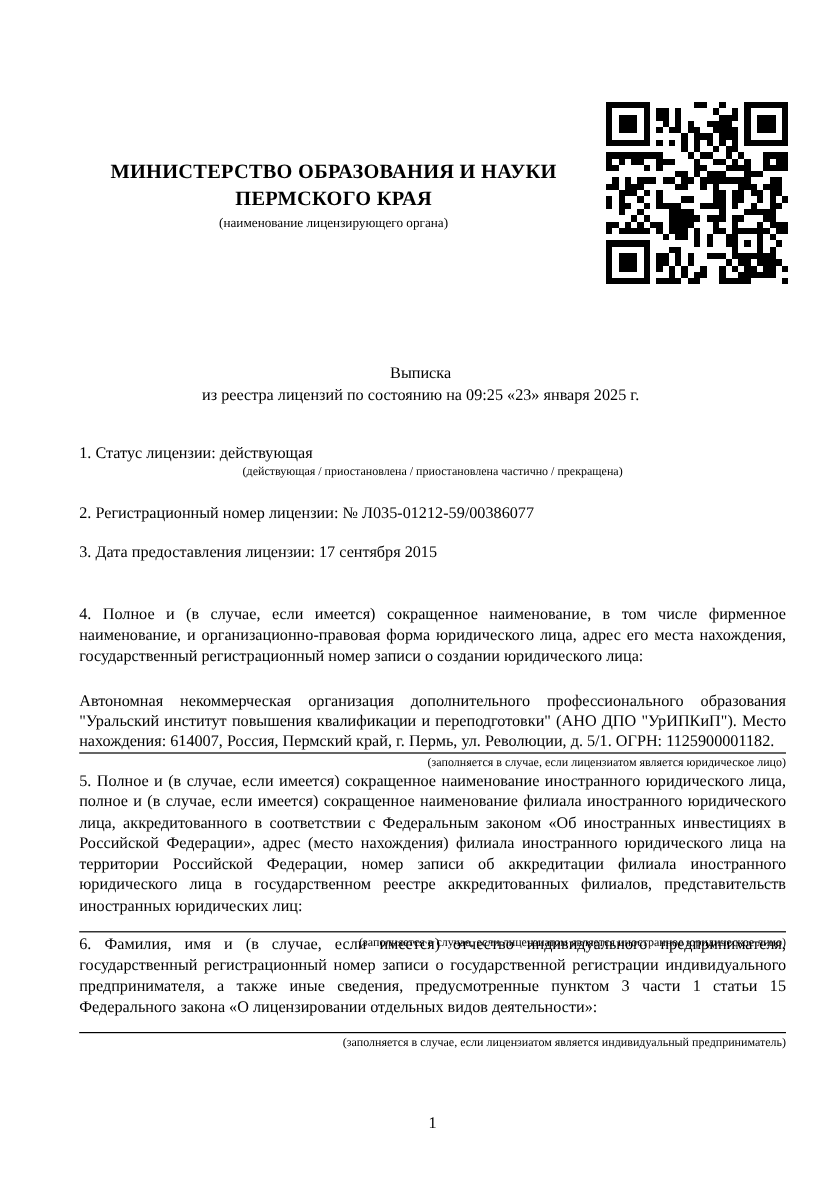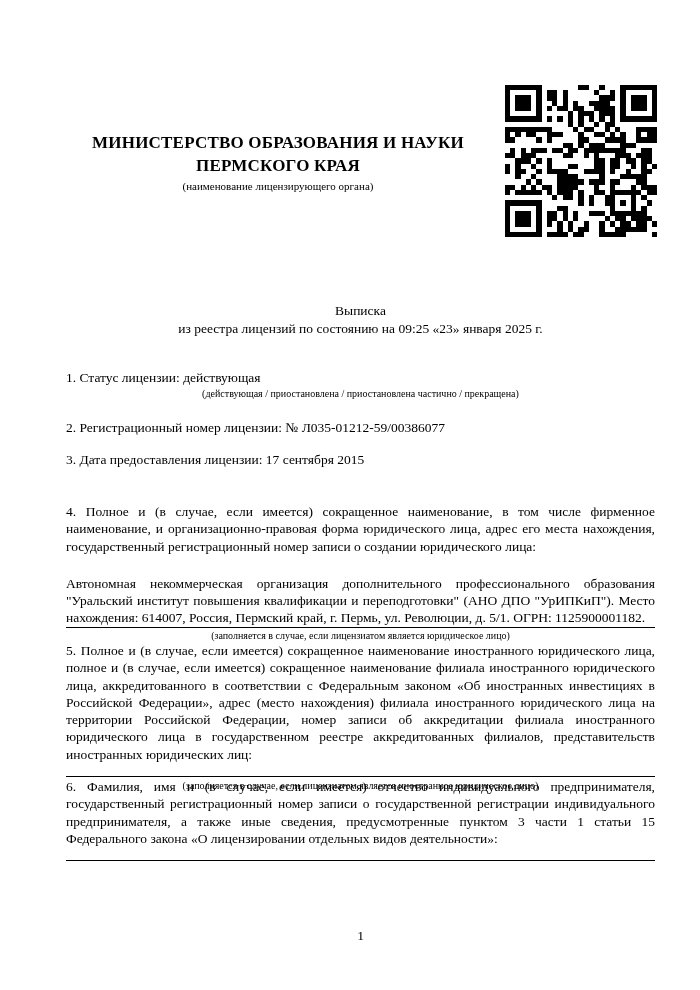--- a/index.html
+++ b/index.html
@@ -27,21 +27,21 @@
   .ministry .sub{
     font-size:11px;
     margin-top:3px;
   }
   .qr{
     left:505px;top:85px;width:152px;height:152px;
   }
   .qr svg{width:100%;height:100%;display:block;}
   
   .doc-title{
-    left:66px;top:302px;width:589px;
+    left:56px;top:302px;width:589px;
     text-align:center;
     font-size:13.5px;line-height:18px;
   }
   
   .line{
     left:66px;width:589px;
     font-size:13.5px;line-height:17.3px;
     white-space:nowrap;
   }
   .para{
@@ -56,21 +56,21 @@
     white-space:normal;
   }
   .cap-abs{
     left:66px;width:589px;
   }
   .rule{
     border:0;border-top:1.6px solid #000;
     margin:0;height:0;
   }
   .blank-rule{margin-top:13px;}
-  .cap-under{margin-top:2.5px;}
+  .cap-under{margin-top:2.5px;text-align:right;}
   .page-num{
     left:66px;top:928px;width:589px;
     text-align:center;font-size:13.5px;
   }
 </style>
 </head>
 <body>
 
 <div class="page">
 
@@ -529,18 +529,19 @@
 
   <div class="abs block" style="top:622px">
     <div class="para">5. Полное и (в случае, если имеется) сокращенное наименование иностранного юридического лица, полное и (в случае, если имеется) сокращенное наименование филиала иностранного юридического лица, аккредитованного в соответствии с Федеральным законом «Об иностранных инвестициях в Российской Федерации», адрес (место нахождения) филиала иностранного юридического лица на территории Российской Федерации, номер записи об аккредитации филиала иностранного юридического лица в государственном реестре аккредитованных филиалов, представительств иностранных юридических лиц:</div>
     <hr class="rule blank-rule">
     <div class="caption cap-under">(заполняется в случае, если лицензиатом является иностранное юридическое лицо)</div>
   </div>
 
   <div class="abs block" style="top:758px">
     <div class="para">6. Фамилия, имя и (в случае, если имеется) отчество индивидуального предпринимателя, государственный регистрационный номер записи о государственной регистрации индивидуального предпринимателя, а также иные сведения, предусмотренные пунктом 3 части 1 статьи 15 Федерального закона «О лицензировании отдельных видов деятельности»:</div>
     <hr class="rule blank-rule">
+    <div class="caption cap-under">(заполняется в случае, если лицензиатом является индивидуальный предприниматель)</div>
   </div>
 
 
   <div class="abs page-num">1</div>
 
 </div>
 
 </body></html>

